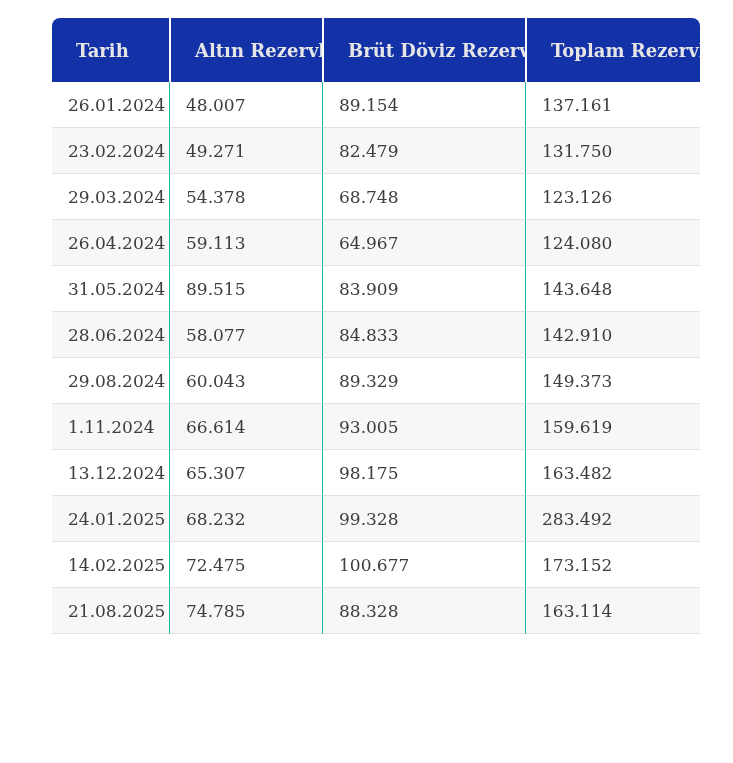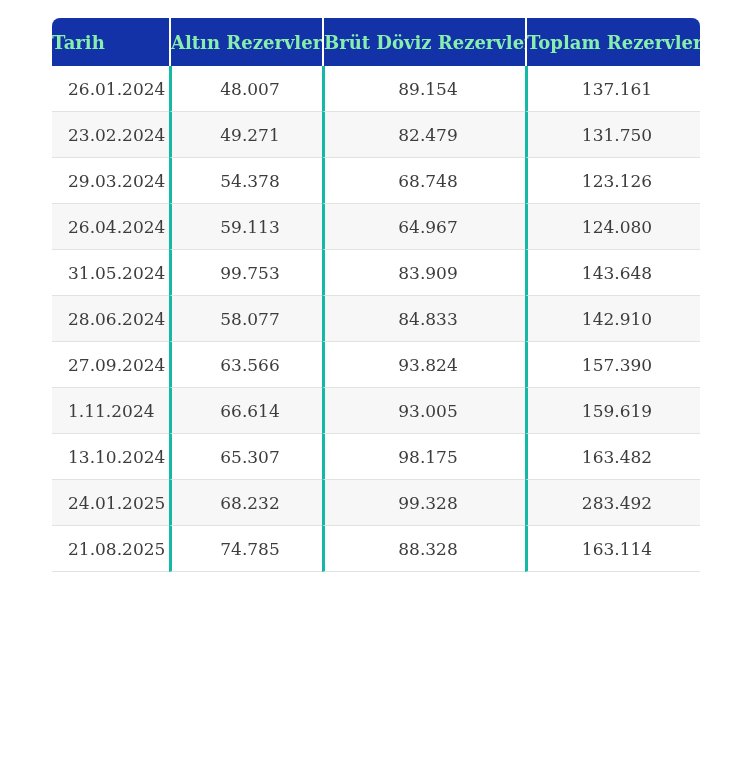--- a/index.html
+++ b/index.html
@@ -20,47 +20,47 @@
     position: absolute;
     left: 52px;
     top: 18px;
     width: 648px;
     border-collapse: separate;
     border-spacing: 0;
     table-layout: fixed;
   }
   th {
     background: #1432a8;
-    color: #86efac;
+    color: #e5e5e5;
     font-size: 18px;
     font-weight: 700;
     text-align: left;
-    padding: 0 10px 0 0;
-    height: 48px;
+    padding: 0 10px 0 24px;
+    height: 64px;
     box-sizing: border-box;
     vertical-align: middle;
     white-space: nowrap;
     overflow: hidden;
   }
   th:first-child { border-top-left-radius: 8px; }
   th:last-child  { border-top-right-radius: 8px; }
   th + th { border-left: 2px solid #ffffff; }
   td {
     font-size: 17px;
     color: #3d3d3d;
     padding: 0 10px 0 16px;
     height: 46px;
     box-sizing: border-box;
     vertical-align: middle;
     background: #ffffff;
     border-bottom: 1px solid #e2e2e2;
     white-space: nowrap;
     overflow: hidden;
   }
-  td + td { border-left: 3px solid #14b8a6; text-align: center; }
+  td + td { border-left: 1px solid #14b8a6; }
   tbody tr:nth-child(even) td { background: #f7f7f7; }
 </style>
 </head>
 <body>
 
 <div class="page">
   <table class="reserves">
     <colgroup>
       <col style="width:117px">
       <col style="width:153px">
@@ -95,53 +95,59 @@
         <td>123.126</td>
       </tr>
       <tr>
         <td>26.04.2024</td>
         <td>59.113</td>
         <td>64.967</td>
         <td>124.080</td>
       </tr>
       <tr>
         <td>31.05.2024</td>
-        <td>99.753</td>
+        <td>89.515</td>
         <td>83.909</td>
         <td>143.648</td>
       </tr>
       <tr>
         <td>28.06.2024</td>
         <td>58.077</td>
         <td>84.833</td>
         <td>142.910</td>
       </tr>
       <tr>
-        <td>27.09.2024</td>
-        <td>63.566</td>
-        <td>93.824</td>
-        <td>157.390</td>
+        <td>29.08.2024</td>
+        <td>60.043</td>
+        <td>89.329</td>
+        <td>149.373</td>
       </tr>
       <tr>
         <td>1.11.2024</td>
         <td>66.614</td>
         <td>93.005</td>
         <td>159.619</td>
       </tr>
       <tr>
-        <td>13.10.2024</td>
+        <td>13.12.2024</td>
         <td>65.307</td>
         <td>98.175</td>
         <td>163.482</td>
       </tr>
       <tr>
         <td>24.01.2025</td>
         <td>68.232</td>
         <td>99.328</td>
         <td>283.492</td>
+      </tr>
+      <tr>
+        <td>14.02.2025</td>
+        <td>72.475</td>
+        <td>100.677</td>
+        <td>173.152</td>
       </tr>
       <tr>
         <td>21.08.2025</td>
         <td>74.785</td>
         <td>88.328</td>
         <td>163.114</td>
       </tr>
     </tbody>
   </table>
 </div>

